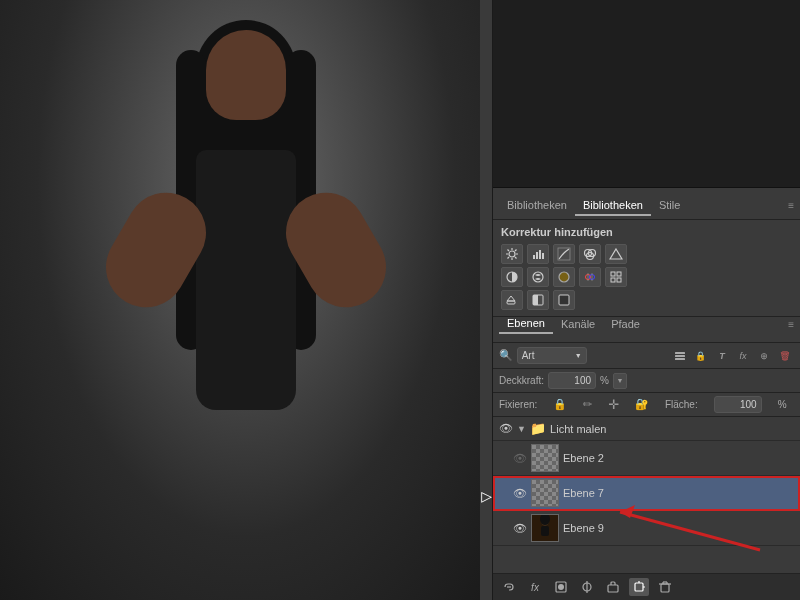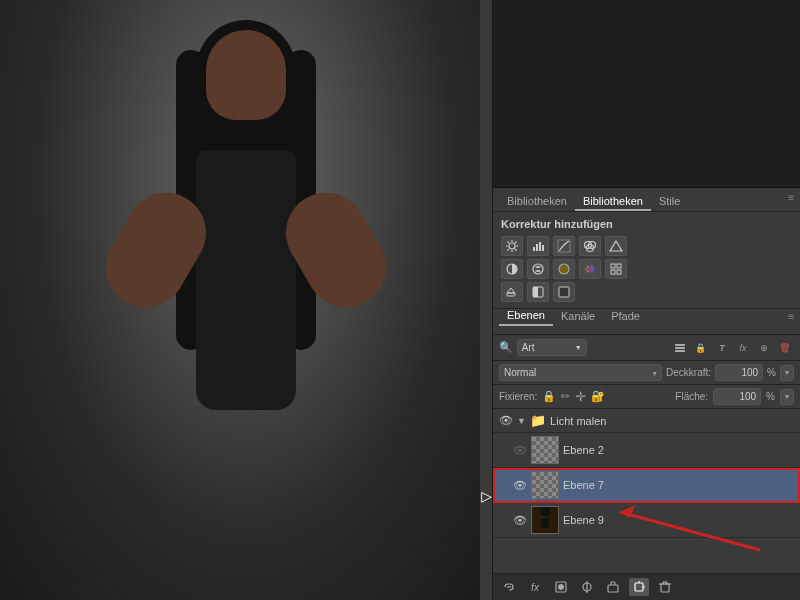--- a/index.html
+++ b/index.html
@@ -139,25 +139,26 @@
     .top-dark {
       height: 188px;
       background: #1e1e1e;
       border-bottom: 1px solid #111;
       flex-shrink: 0;
     }
 
     
     .tabs-row {
       display: flex;
+      align-items: center;
       background: #3a3a3a;
       border-bottom: 1px solid #222;
       padding: 4px 6px 0;
       flex-shrink: 0;
-      height: 24px;
+      height: 32px;
     }
     .tab-item {
       padding: 3px 8px;
       font-size: 11px;
       color: #aaa;
       cursor: pointer;
       border-bottom: 2px solid transparent;
     }
     .tab-item.active {
       color: #fff;
@@ -329,21 +330,21 @@
       color: #999;
       cursor: pointer;
     }
 
     
     .fixieren-row {
       display: flex;
       align-items: center;
       background: #3a3a3a;
       padding: 3px 6px;
-      gap: 5px;
+      gap: 16px;
       border-bottom: 1px solid #222;
       flex-shrink: 0;
     }
     .fixieren-label {
       color: #aaa;
       font-size: 10px;
     }
     .fix-icon {
       color: #999;
       font-size: 11px;
@@ -648,23 +649,20 @@
       </div>
       <div class="small-icon">🔒</div>
       <div class="small-icon" style="font-style:italic;font-weight:bold;">T</div>
       <div class="small-icon" style="font-style:italic;">fx</div>
       <div class="small-icon">⊕</div>
       <div class="small-icon" style="color:#c55;">🗑</div>
     </div>
   </div>
 
   <div class="blend-row">
-    <div class="blend-select-wrap">
-      <div class="blend-select">Normal</div>
-    </div>
     <span class="opacity-label">Deckkraft:</span>
     <input class="opacity-input" type="text" value="100" style="">
     <span style="color:#aaa;font-size:10px;">%</span>
     <div class="small-arrow-btn">▼</div>
   </div>
 
   <div class="fixieren-row">
     <span class="fixieren-label">Fixieren:</span>
     <span class="fix-icon">🔒</span>
     <span class="fix-icon">✏</span>

